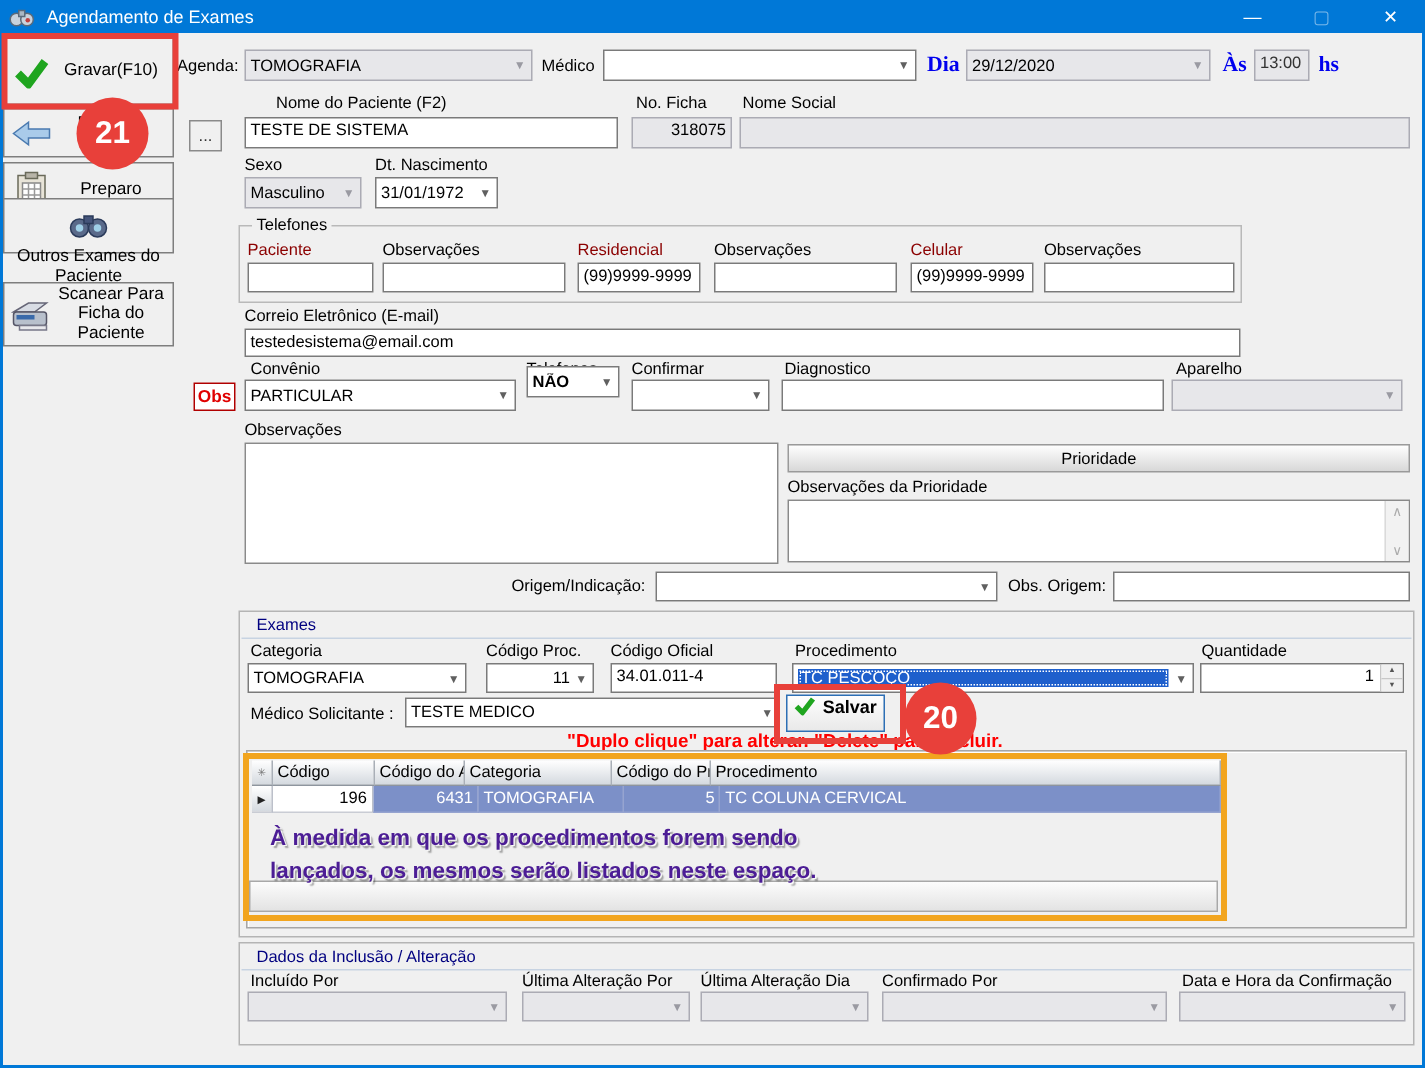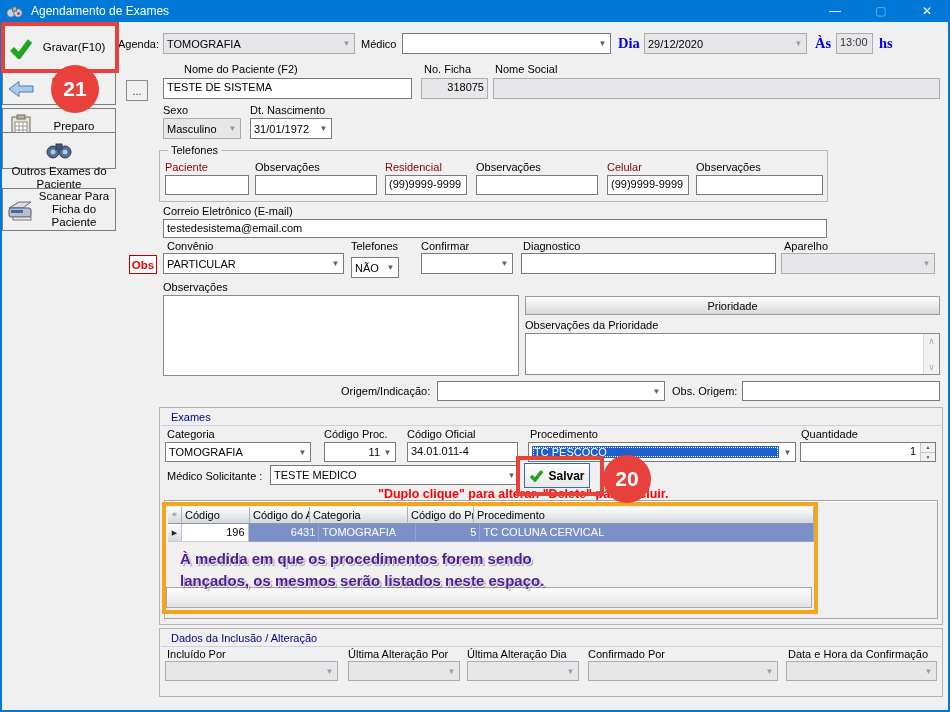--- a/index.html
+++ b/index.html
@@ -58,21 +58,21 @@
     font-weight:bold;font-size:11.5px;display:flex;align-items:center;justify-content:center;}
   
   .spinner{position:absolute;background:#fff;border:1px solid #7A7A7A;display:flex;}
   .spinner .sval{flex:1;text-align:right;padding:2px 4px;font-size:11px;}
   .spinner .sarrows{flex:0 0 15px;display:flex;flex-direction:column;border-left:1px solid #C8C8C8;}
   .spinner .sarrows span{flex:1;display:flex;align-items:center;justify-content:center;
     font-size:5px;color:#555;background:#F0F0F0;border-bottom:1px solid #C8C8C8;}
   .spinner .sarrows span:last-child{border-bottom:none;}
   
   .salvar{position:absolute;background:linear-gradient(#FEFEFE,#E9E9E9);border:1px solid #2D6FB5;
-    display:flex;align-items:center;justify-content:center;gap:4px;font-weight:bold;font-size:12px;}
+    display:flex;justify-content:center;gap:4px;font-weight:bold;font-size:12px;}
   
   .grid-panel{position:absolute;border:1px solid #A6A6A6;background:#F0F0F0;
     box-shadow:inset 1px 1px 0 #fff;}
   .grid{position:absolute;}
   .grow{display:flex;}
   .gh{border-right:1px solid #A9AFB7;border-bottom:1px solid #8E959E;
     background:linear-gradient(#FFFFFF,#D4D9DF);padding:2px 3px;font-size:11px;
     white-space:nowrap;overflow:hidden;height:17px;}
   .gc{border-right:1px solid #BCC0CA;border-bottom:1px solid #C9CCD4;background:#fff;
     padding:2px 3px;font-size:11px;white-space:nowrap;overflow:hidden;height:18px;}
@@ -223,21 +223,21 @@
   <span class="lbl" style="left:163px;top:205px;">Correio Eletrônico (E-mail)</span>
   <div class="box" style="left:163px;top:219px;width:664px;height:19px;">testedesistema@email.com</div>
 
   <div class="obs-btn" style="left:129px;top:255px;width:28px;height:19px;">Obs</div>
   <span class="lbl" style="left:167px;top:240px;">Convênio</span>
   <div class="combo" style="left:163px;top:253px;width:181px;height:21px;">
     <span class="ctext">PARTICULAR</span>
     <span class="arr">▼</span>
   </div>
   <span class="lbl" style="left:351px;top:240px;">Telefones</span>
-  <div class="combo" style="left:351px;top:257px;width:48px;height:21px;">
+  <div class="combo" style="left:351px;top:244px;width:62px;height:21px;font-weight:bold;">
     <span class="ctext">NÃO</span>
     <span class="arr">▼</span>
   </div>
   <span class="lbl" style="left:421px;top:240px;">Confirmar</span>
   <div class="combo" style="left:421px;top:253px;width:92px;height:21px;">
     <span class="ctext"></span>
     <span class="arr">▼</span>
   </div>
   <span class="lbl" style="left:523px;top:240px;">Diagnostico</span>
   <div class="box" style="left:521px;top:253px;width:255px;height:21px;"></div>

